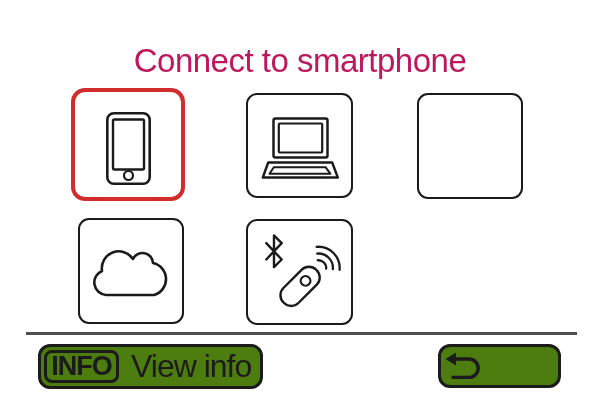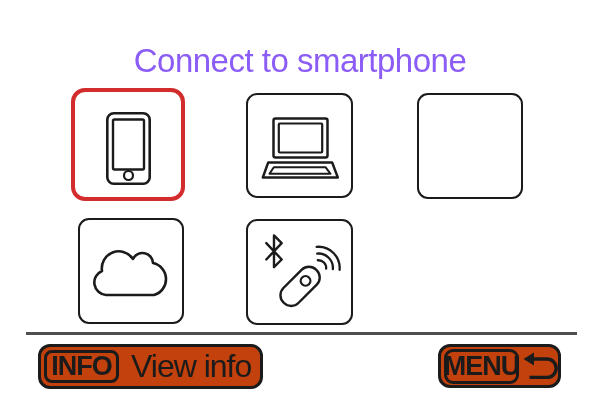--- a/index.html
+++ b/index.html
@@ -14,21 +14,21 @@
   :root {
     --selection-red: #d22c2c;
     --outline-black: #1b1b1b;
     --separator-gray: #4f4f4f;
   }
 
   .title {
     position: absolute; left: 0; top: 42px; width: 600px;
     text-align: center;
     font-size: 33px; letter-spacing: -0.5px;
-    color: #8b5cf6;
+    color: #be185d;
     white-space: nowrap;
   }
 
   .tile {
     position: absolute;
     background: #fff;
     border: 2.4px solid var(--outline-black);
     border-radius: 11px;
     box-sizing: border-box;
     display: flex; align-items: center; justify-content: center;
@@ -51,21 +51,21 @@
 
   .separator {
     position: absolute; left: 26px; top: 332px;
     width: 551px; height: 3px;
     background: var(--separator-gray);
   }
 
   .bar-btn {
     position: absolute;
     box-sizing: border-box;
-    background: #c2410c;
+    background: #4d7c0f;
     border: 3px solid var(--outline-black);
     border-radius: 12px;
     display: flex; align-items: center;
     color: var(--outline-black);
   }
   #info-btn { left: 38px; top: 344px; width: 225px; height: 45px; }
   #menu-btn { left: 438px; top: 344px; width: 123px; height: 44px; }
 
   .key-chip {
     box-sizing: border-box;
@@ -141,20 +141,19 @@
   </div>
 
   <div class="separator"></div>
 
   <div class="bar-btn" id="info-btn">
     <span class="key-chip">INFO</span>
     <span class="action-label">View info</span>
   </div>
 
   <div class="bar-btn" id="menu-btn">
-    <span class="key-chip">MENU</span>
     <svg class="back-arrow" width="35" height="31" viewBox="0 0 35 31">
       <polygon points="11,1.5 11,14.5 0.5,8" fill="currentColor" stroke="none"></polygon>
       <path d="M10 8 H24 A9.2 9.2 0 0 1 24 26.4 H6.5" fill="none" stroke="currentColor" stroke-width="3.4"></path>
     </svg>
   </div>
 
 </div>
 
 </body></html>

